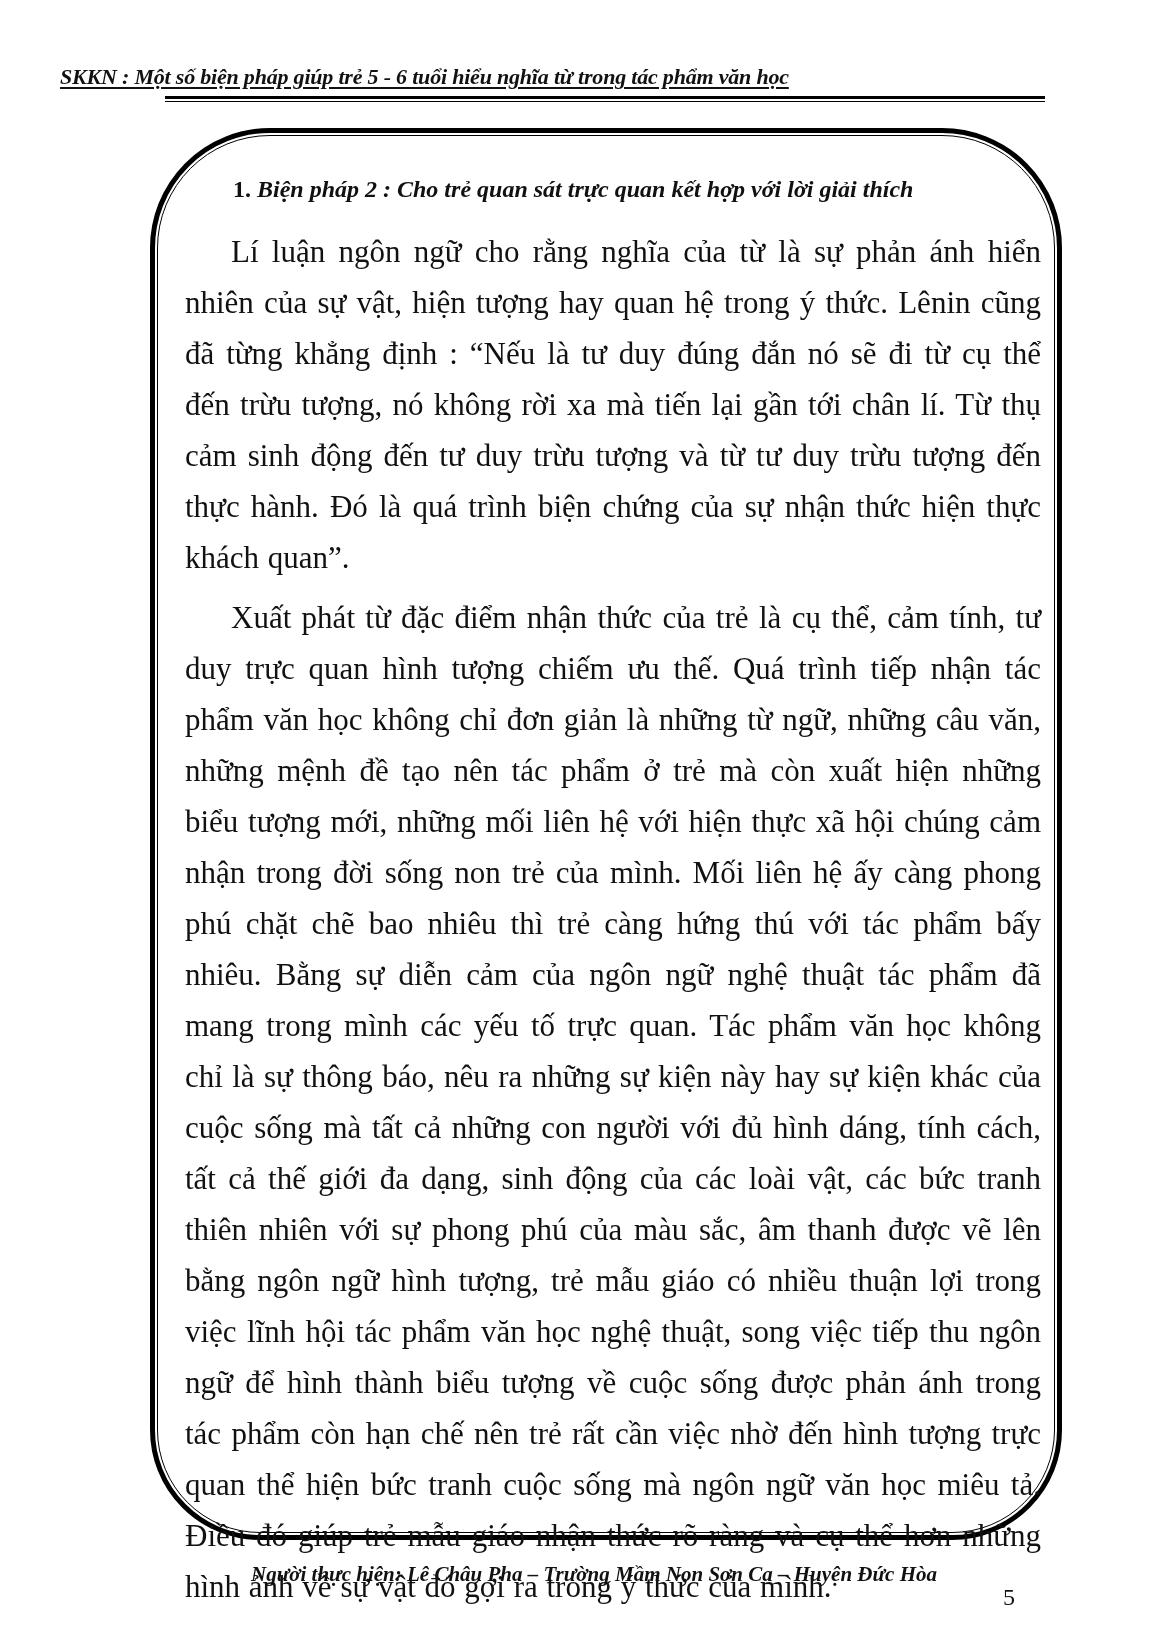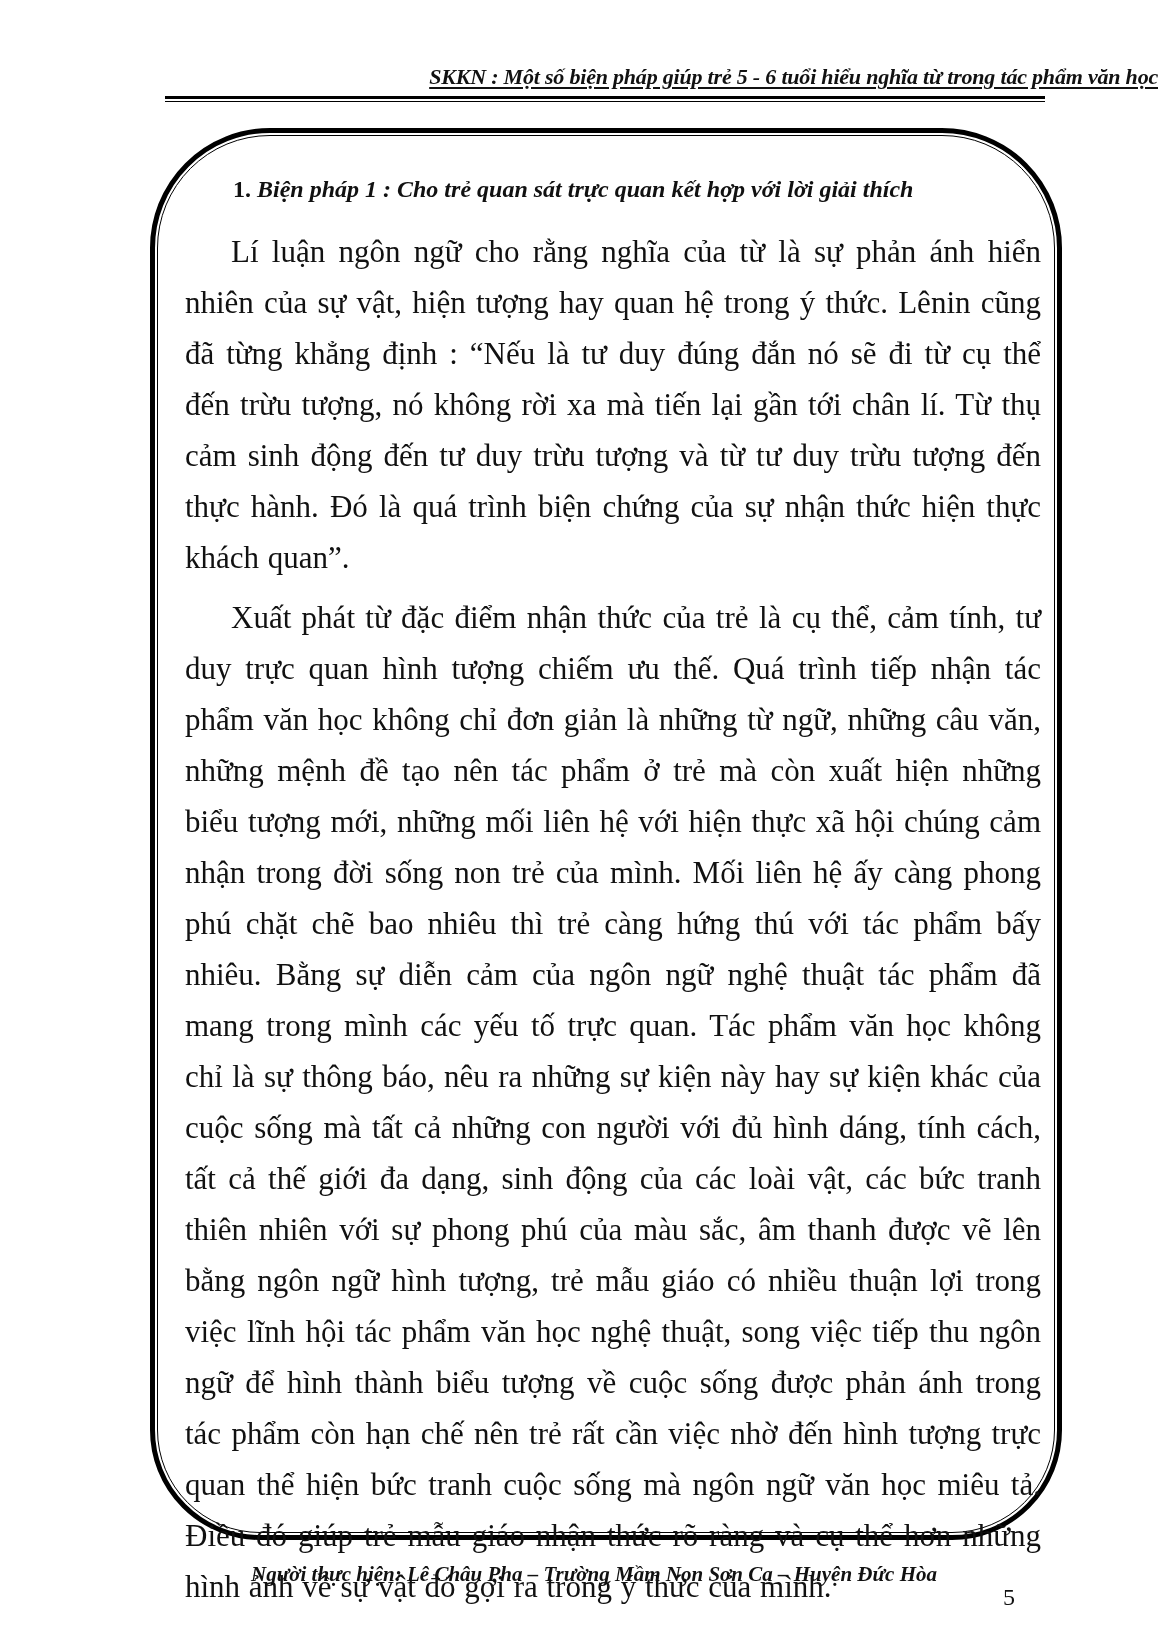--- a/index.html
+++ b/index.html
@@ -2,23 +2,23 @@
 <html><head>
   <meta charset="utf-8">
   <style>
     html, body { margin: 0; padding: 0; background: #ffffff; }
     body {
       width: 1158px; height: 1637px; position: relative; overflow: hidden;
       font-family: "Liberation Serif", "DejaVu Serif", serif; color: #111;
     }
     .header-title {
       position: absolute; left: 0; width: 1158px; top: 64px;
-      text-align: right; font-weight: bold; font-style: italic;
+      text-align: left; font-weight: bold; font-style: italic;
       font-size: 22px; letter-spacing: -0.2px; text-decoration: underline;
-      text-underline-offset: 3px; padding-left: 35px; box-sizing: border-box;
+      text-underline-offset: 3px; padding-left: 60px; box-sizing: border-box;
     }
     .header-rule {
       position: absolute; left: 165px; width: 880px; top: 96px; height: 7px;
     }
     .header-rule .thick { position: absolute; left: 0; right: 0; top: 0; height: 3px; background: #000; }
     .header-rule .thin { position: absolute; left: 0; right: 0; top: 5px; height: 1px; background: #000; }
 
     .frame-outer {
       position: absolute; left: 150px; top: 128px; width: 912px; height: 1412px;
       border: 5px solid #000; border-radius: 120px 120px 110px 110px; box-sizing: border-box;
@@ -57,20 +57,20 @@
 <div class="header-rule">
   <div class="thick"></div>
   <div class="thin"></div>
 </div>
 
 <div class="frame-outer"></div>
 <div class="frame-inner"></div>
 
 <div class="content">
   <div class="section-heading">
-    <span class="num">1.</span><span class="title"> Biện pháp 1 : Cho trẻ quan sát trực quan kết hợp với lời giải thích</span>
+    <span class="num">1.</span><span class="title"> Biện pháp 2 : Cho trẻ quan sát trực quan kết hợp với lời giải thích</span>
   </div>
   <p class="para">Lí luận ngôn ngữ cho rằng nghĩa của từ là sự phản ánh hiển nhiên của sự vật, hiện tượng hay quan hệ trong ý thức. Lênin cũng đã từng khẳng định : “Nếu là tư duy đúng đắn nó sẽ đi từ cụ thể đến trừu tượng, nó không rời xa mà tiến lại gần tới chân lí. Từ thụ cảm sinh động đến tư duy trừu tượng và từ tư duy trừu tượng đến thực hành. Đó là quá trình biện chứng của sự nhận thức hiện thực khách quan”.</p>
   <p class="para">Xuất phát từ đặc điểm nhận thức của trẻ là cụ thể, cảm tính, tư duy trực quan hình tượng chiếm ưu thế. Quá trình tiếp nhận tác phẩm văn học không chỉ đơn giản là những từ ngữ, những câu văn, những mệnh đề tạo nên tác phẩm ở trẻ mà còn xuất hiện những biểu tượng mới, những mối liên hệ với hiện thực xã hội chúng cảm nhận trong đời sống non trẻ của mình. Mối liên hệ ấy càng phong phú chặt chẽ bao nhiêu thì trẻ càng hứng thú với tác phẩm bấy nhiêu. Bằng sự diễn cảm của ngôn ngữ nghệ thuật tác phẩm đã mang trong mình các yếu tố trực quan. Tác phẩm văn học không chỉ là sự thông báo, nêu ra những sự kiện này hay sự kiện khác của cuộc sống mà tất cả những con người với đủ hình dáng, tính cách, tất cả thế giới đa dạng, sinh động của các loài vật, các bức tranh thiên nhiên với sự phong phú của màu sắc, âm thanh được vẽ lên bằng ngôn ngữ hình tượng, trẻ mẫu giáo có nhiều thuận lợi trong việc lĩnh hội tác phẩm văn học nghệ thuật, song việc tiếp thu ngôn ngữ để hình thành biểu tượng về cuộc sống được phản ánh trong tác phẩm còn hạn chế nên trẻ rất cần việc nhờ đến hình tượng trực quan thể hiện bức tranh cuộc sống mà ngôn ngữ văn học miêu tả. Điều đó giúp trẻ mẫu giáo nhận thức rõ ràng và cụ thể hơn những hình ảnh về sự vật đó gợi ra trong ý thức của mình.</p>
 </div>
 
 <div class="footer-text">Người thực hiện: Lê Châu Pha – Trường Mầm Non Sơn Ca – Huyện Đức Hòa</div>
 <div class="page-number">5</div>
 
 </body></html>

